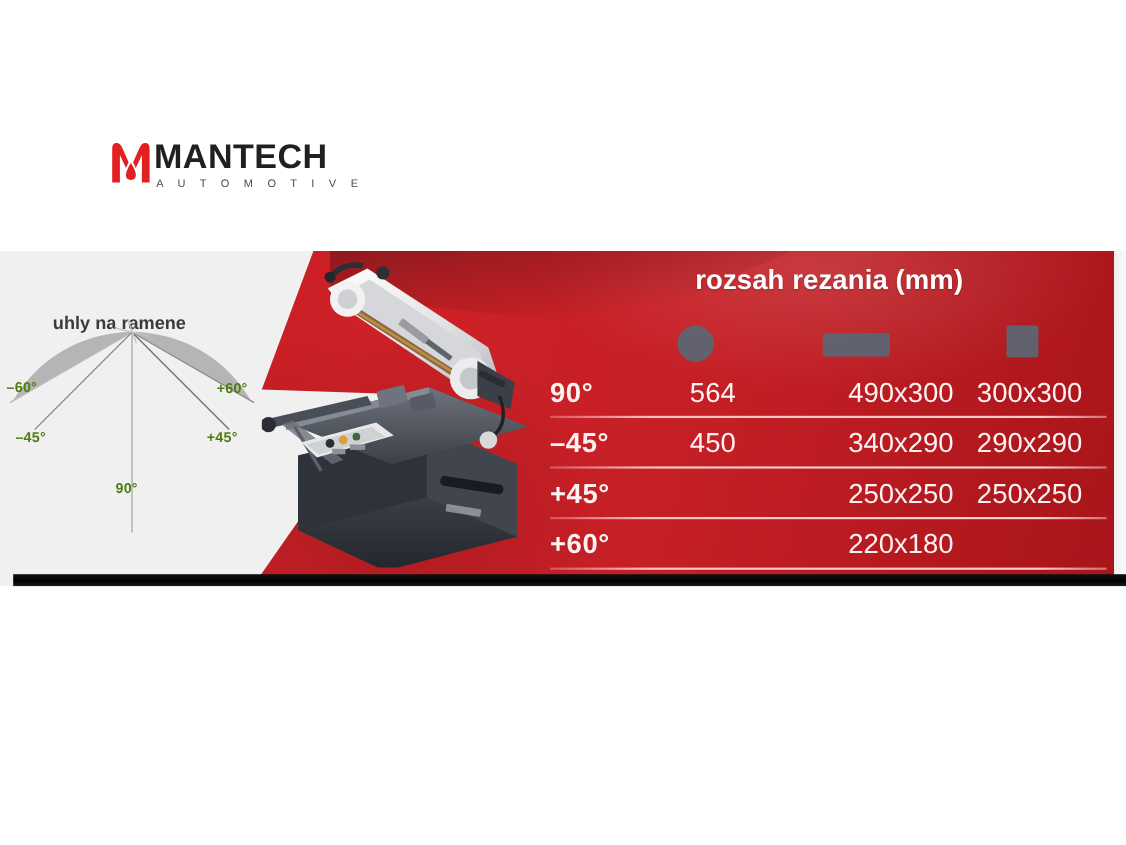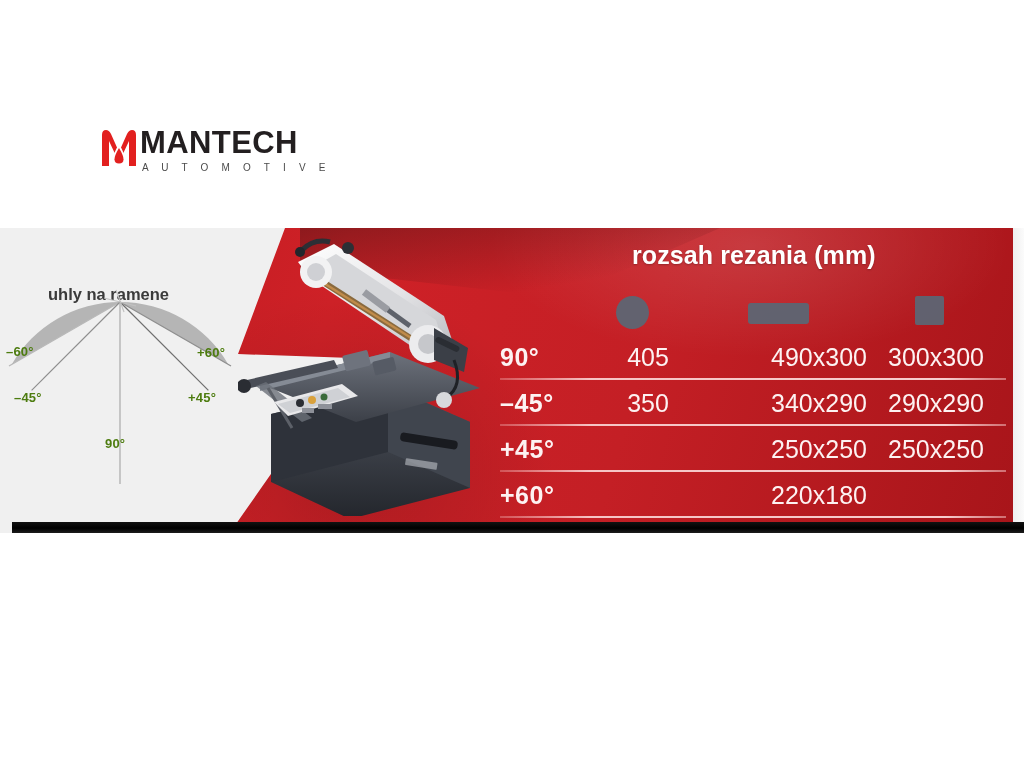--- a/index.html
+++ b/index.html
@@ -237,29 +237,29 @@
     <div id="shape-row">
       <div class="shape-icon" id="shape-round"></div>
       <div class="shape-icon" id="shape-rect"></div>
       <div class="shape-icon" id="shape-square"></div>
     </div>
 
     <div id="spec-table">
 
       <div class="spec-row">
         <div class="cell cell-angle c-angle">90°</div>
-        <div class="cell c-round">405</div>
+        <div class="cell c-round">564</div>
         <div class="cell c-rect">490x300</div>
         <div class="cell c-square">300x300</div>
         <div class="spec-sep"></div>
       </div>
 
       <div class="spec-row">
         <div class="cell cell-angle c-angle">–45°</div>
-        <div class="cell c-round">350</div>
+        <div class="cell c-round">450</div>
         <div class="cell c-rect">340x290</div>
         <div class="cell c-square">290x290</div>
         <div class="spec-sep"></div>
       </div>
 
       <div class="spec-row">
         <div class="cell cell-angle c-angle">+45°</div>
         <div class="cell c-rect">250x250</div>
         <div class="cell c-square">250x250</div>
         <div class="spec-sep"></div>

